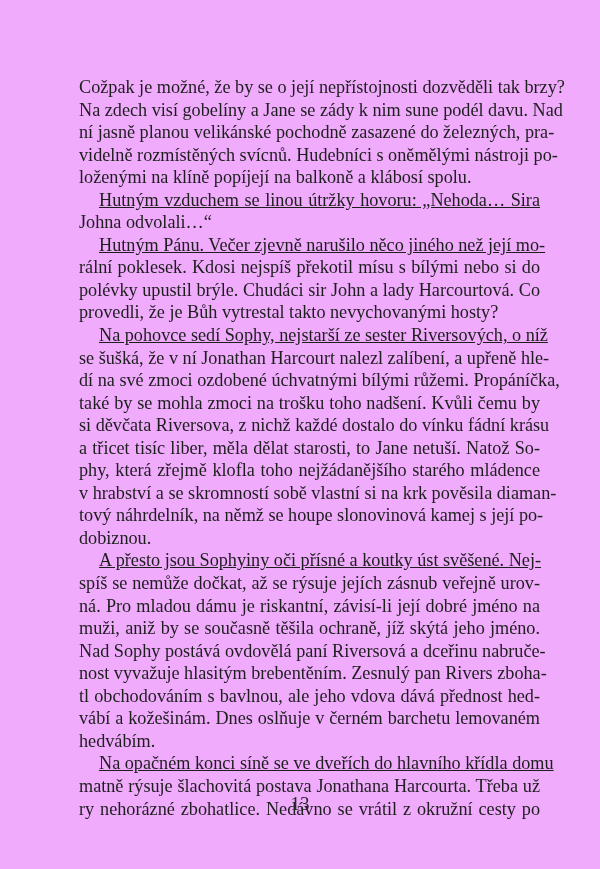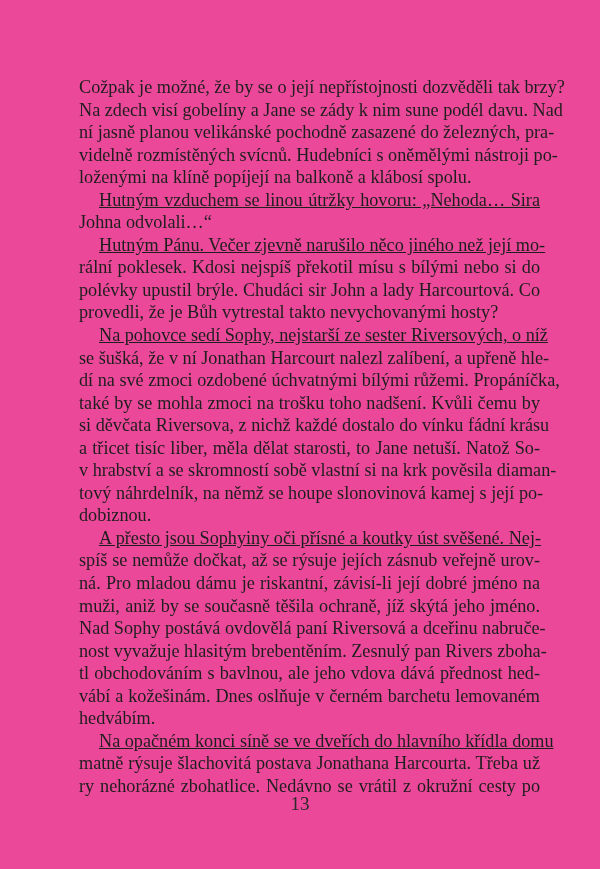--- a/index.html
+++ b/index.html
@@ -1,18 +1,18 @@
 <!DOCTYPE html>
 <html><head>
 <meta charset="utf-8">
 <style>
   html, body { margin: 0; padding: 0; background: #ffffff; }
   body { width: 600px; height: 869px; position: relative; overflow: hidden; }
   .page {
-    position: absolute; left: 0; top: 0; width: 600px; height: 869px; background: #ec4899;
+    position: absolute; left: 0; top: 0; width: 600px; height: 869px; background: #f0abfc;
   }
   .text-block {
     position: absolute;
     left: 79px;
     top: 76px;
     width: 461px;
     font-family: "Liberation Serif", "DejaVu Serif", serif;
     font-size: 18.2px;
     line-height: 22.55px;
     color: #1e1e1e;
@@ -62,20 +62,21 @@
       <span class="line last">provedli, že je Bůh vytrestal takto nevychovanými hosty?</span>
     </div>
 
     <div>
       <span class="line indent">Na pohovce sedí Sophy, nejstarší ze sester Riversových, o níž</span>
       <span class="line">se šušká, že v ní Jonathan Harcourt nalezl zalíbení, a upřeně hle-</span>
       <span class="line">dí na své zmoci ozdobené úchvatnými bílými růžemi. Propáníčka,</span>
       <span class="line">také by se mohla zmoci na trošku toho nadšení. Kvůli čemu by</span>
       <span class="line">si děvčata Riversova, z nichž každé dostalo do vínku fádní krásu</span>
       <span class="line">a třicet tisíc liber, měla dělat starosti, to Jane netuší. Natož So-</span>
+      <span class="line">phy, která zřejmě klofla toho nejžádanějšího starého mládence</span>
       <span class="line">v hrabství a se skromností sobě vlastní si na krk pověsila diaman-</span>
       <span class="line">tový náhrdelník, na němž se houpe slonovinová kamej s její po-</span>
       <span class="line last">dobiznou.</span>
     </div>
 
     <div>
       <span class="line indent">A přesto jsou Sophyiny oči přísné a koutky úst svěšené. Nej-</span>
       <span class="line">spíš se nemůže dočkat, až se rýsuje jejích zásnub veřejně urov-</span>
       <span class="line">ná. Pro mladou dámu je riskantní, závisí-li její dobré jméno na</span>
       <span class="line">muži, aniž by se současně těšila ochraně, jíž skýtá jeho jméno.</span>

